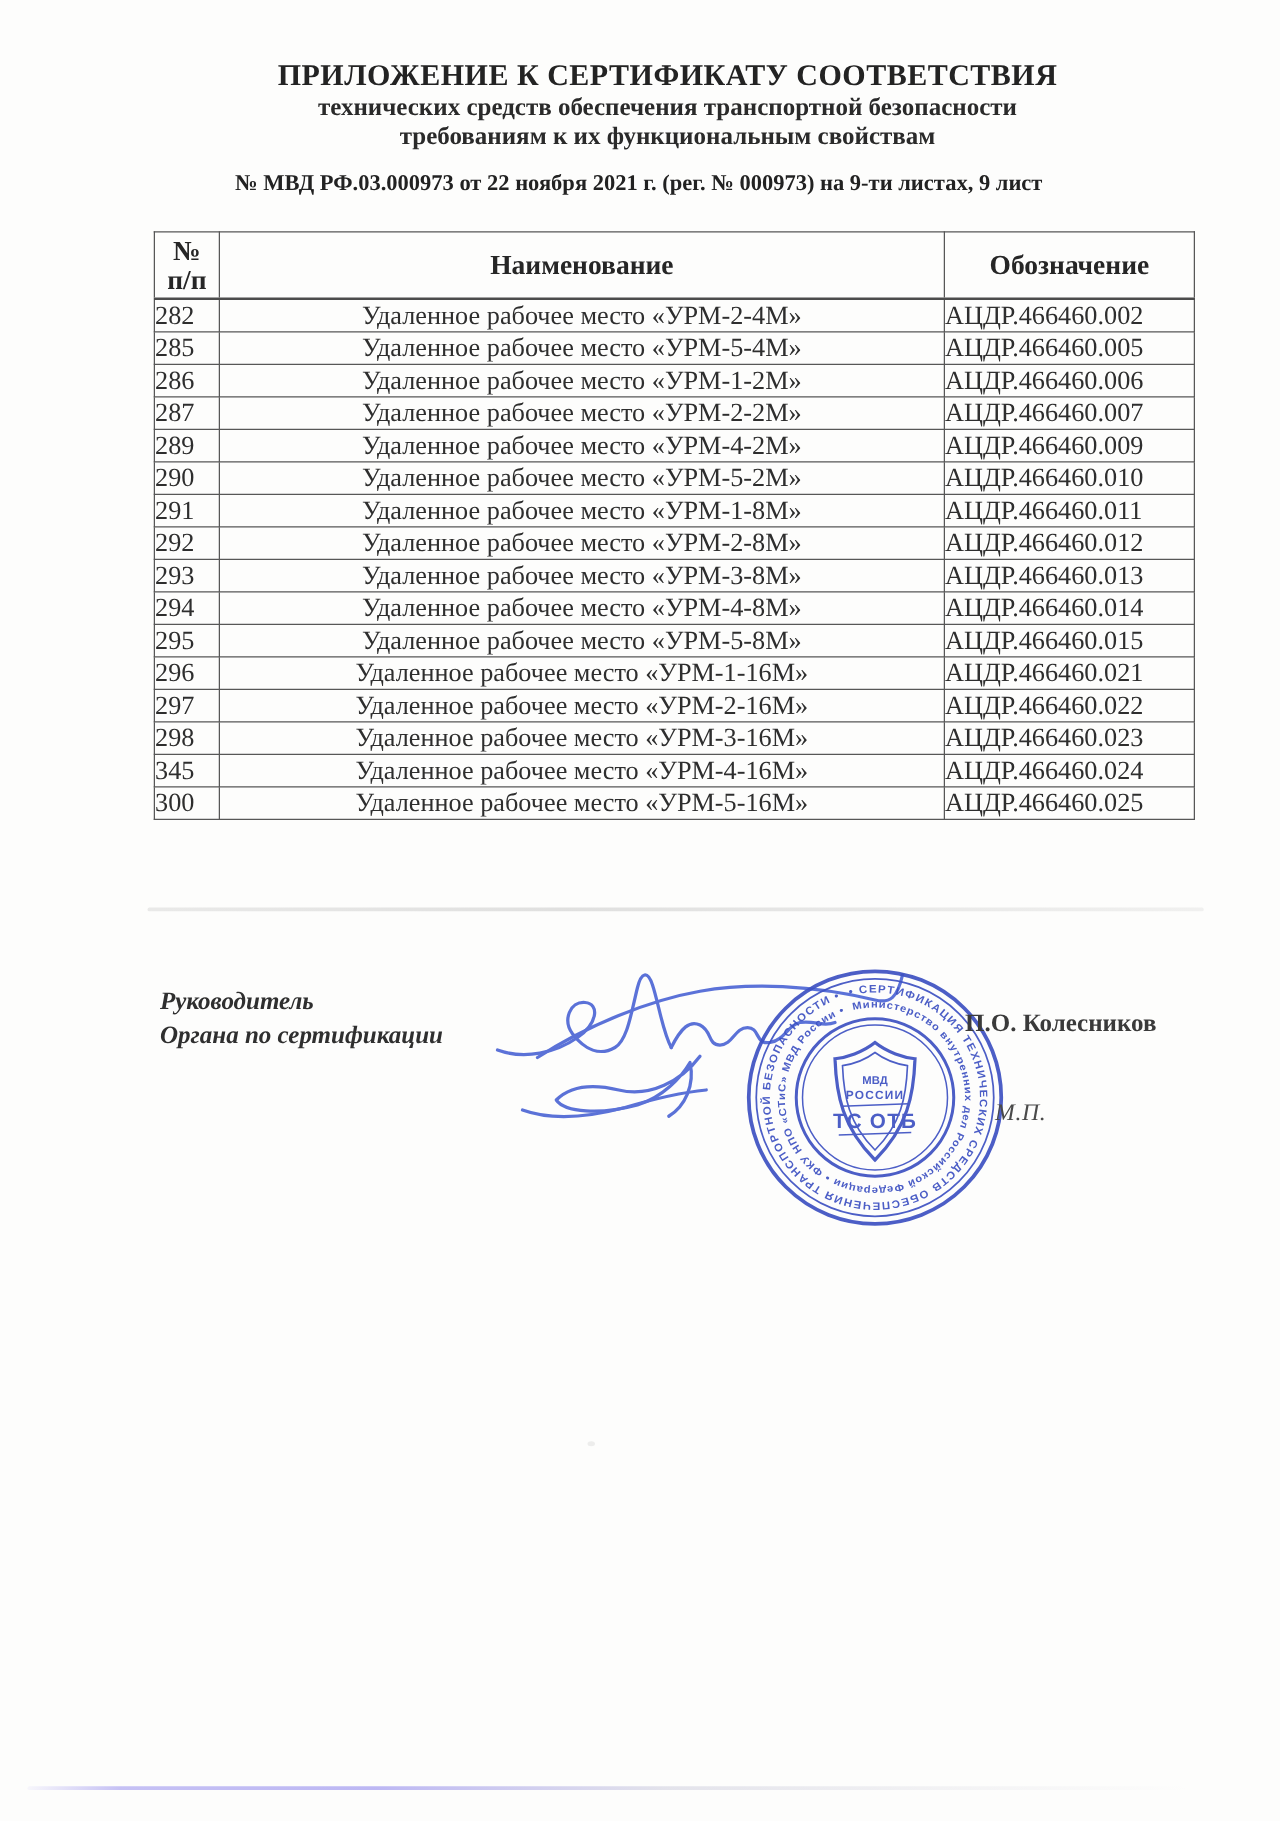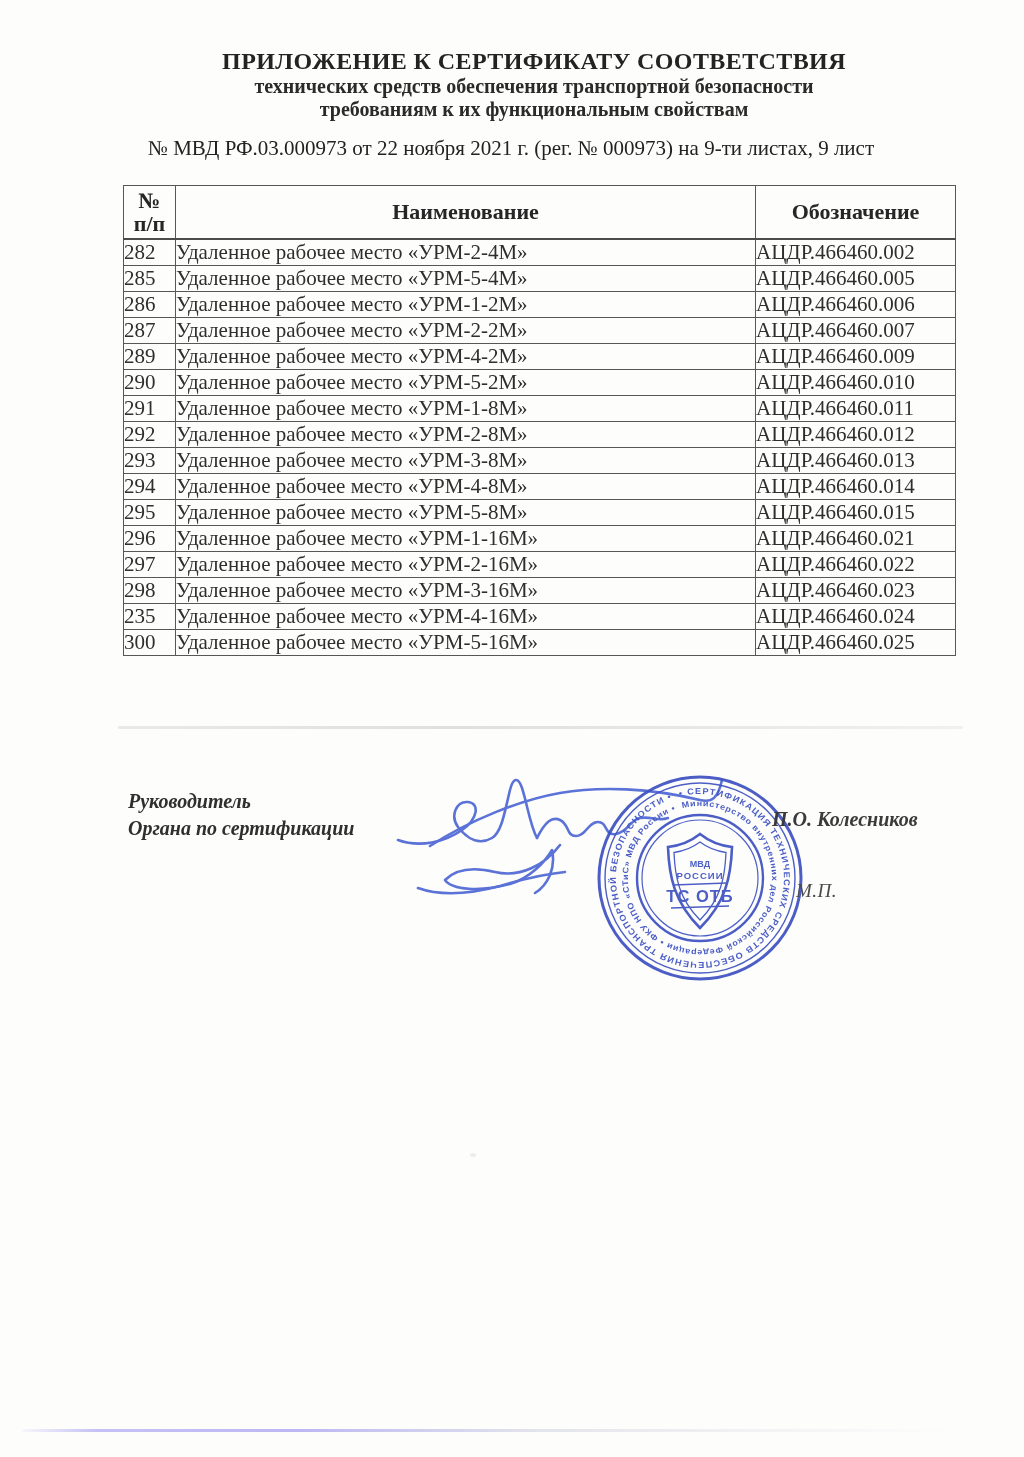--- a/index.html
+++ b/index.html
@@ -12,21 +12,21 @@
     overflow:hidden;
   }
   .page{position:absolute;inset:0;}
 
   
   .titles{position:absolute;top:48px;left:0;width:1068px;text-align:center;}
   .title-1{font-size:24px;font-weight:bold;line-height:27px;letter-spacing:.4px;color:#232323;}
   .title-2,.title-3{font-size:20px;font-weight:bold;line-height:23px;color:#2a2a2a;}
   .reg-line{
     position:absolute;top:136px;left:0;width:1022px;text-align:center;
-    font-size:21px;font-weight:normal;color:#222;
+    font-size:18px;font-weight:bold;color:#222;
   }
 
   
   table.cert{
     position:absolute;left:123px;top:185px;width:832px;
     border-collapse:collapse;table-layout:fixed;
     font-size:21px;color:#2e2e2e;
   }
   table.cert col.c-num{width:52px;}
   table.cert col.c-name{width:580px;}
@@ -38,37 +38,37 @@
     overflow:hidden;
   }
   table.cert thead th{
     height:52px;font-weight:bold;text-align:center;
     font-size:22px;color:#262626;
     border-bottom:2.5px solid #4c4c4c;
   }
   th.h-num{font-size:20px;line-height:23px;}
   table.cert tbody td{height:25px;line-height:25px;}
   td.d-num{text-align:left;}
-  td.d-name{padding-left:13px;}
+  td.d-name{padding-left:13px;text-align:center;}
   td.d-des{padding-left:12px;margin-left:41px;}
   .table-shadow{
     position:absolute;left:118px;top:726px;width:845px;height:3px;
     background:linear-gradient(to right, rgba(90,90,90,.12), rgba(90,90,90,.18) 40%, rgba(90,90,90,.08));
     border-radius:2px;
   }
 
   
   .sig-role{
     position:absolute;left:128px;top:788px;
     font-size:20px;font-weight:bold;font-style:italic;
     line-height:27px;color:#2f2f2f;
   }
   .signer-name{
     position:absolute;left:772px;top:808px;
-    font-size:20px;font-weight:bold;font-style:italic;color:#3a3a3a;
+    font-size:20px;font-weight:bold;color:#3a3a3a;
   }
   .mp-label{
     position:absolute;left:796px;top:880px;
     font-size:19px;font-style:italic;color:#4a4a4a;letter-spacing:.5px;
   }
   .sig-script{position:absolute;left:380px;top:760px;width:360px;height:150px;}
   .stamp-wrap{position:absolute;left:580px;top:758px;width:240px;height:240px;opacity:.92;}
   .stamp-wrap svg text{font-family:"Liberation Sans", sans-serif;}
 
   
@@ -178,21 +178,21 @@
         <td class="d-num">297</td>
         <td class="d-name">Удаленное рабочее место «УРМ-2-16М»</td>
         <td class="d-des">АЦДР.466460.022</td>
       </tr>
         <tr>
         <td class="d-num">298</td>
         <td class="d-name">Удаленное рабочее место «УРМ-3-16М»</td>
         <td class="d-des">АЦДР.466460.023</td>
       </tr>
         <tr>
-        <td class="d-num">235</td>
+        <td class="d-num">345</td>
         <td class="d-name">Удаленное рабочее место «УРМ-4-16М»</td>
         <td class="d-des">АЦДР.466460.024</td>
       </tr>
         <tr>
         <td class="d-num">300</td>
         <td class="d-name">Удаленное рабочее место «УРМ-5-16М»</td>
         <td class="d-des">АЦДР.466460.025</td>
       </tr>
       </tbody>
   </table>

